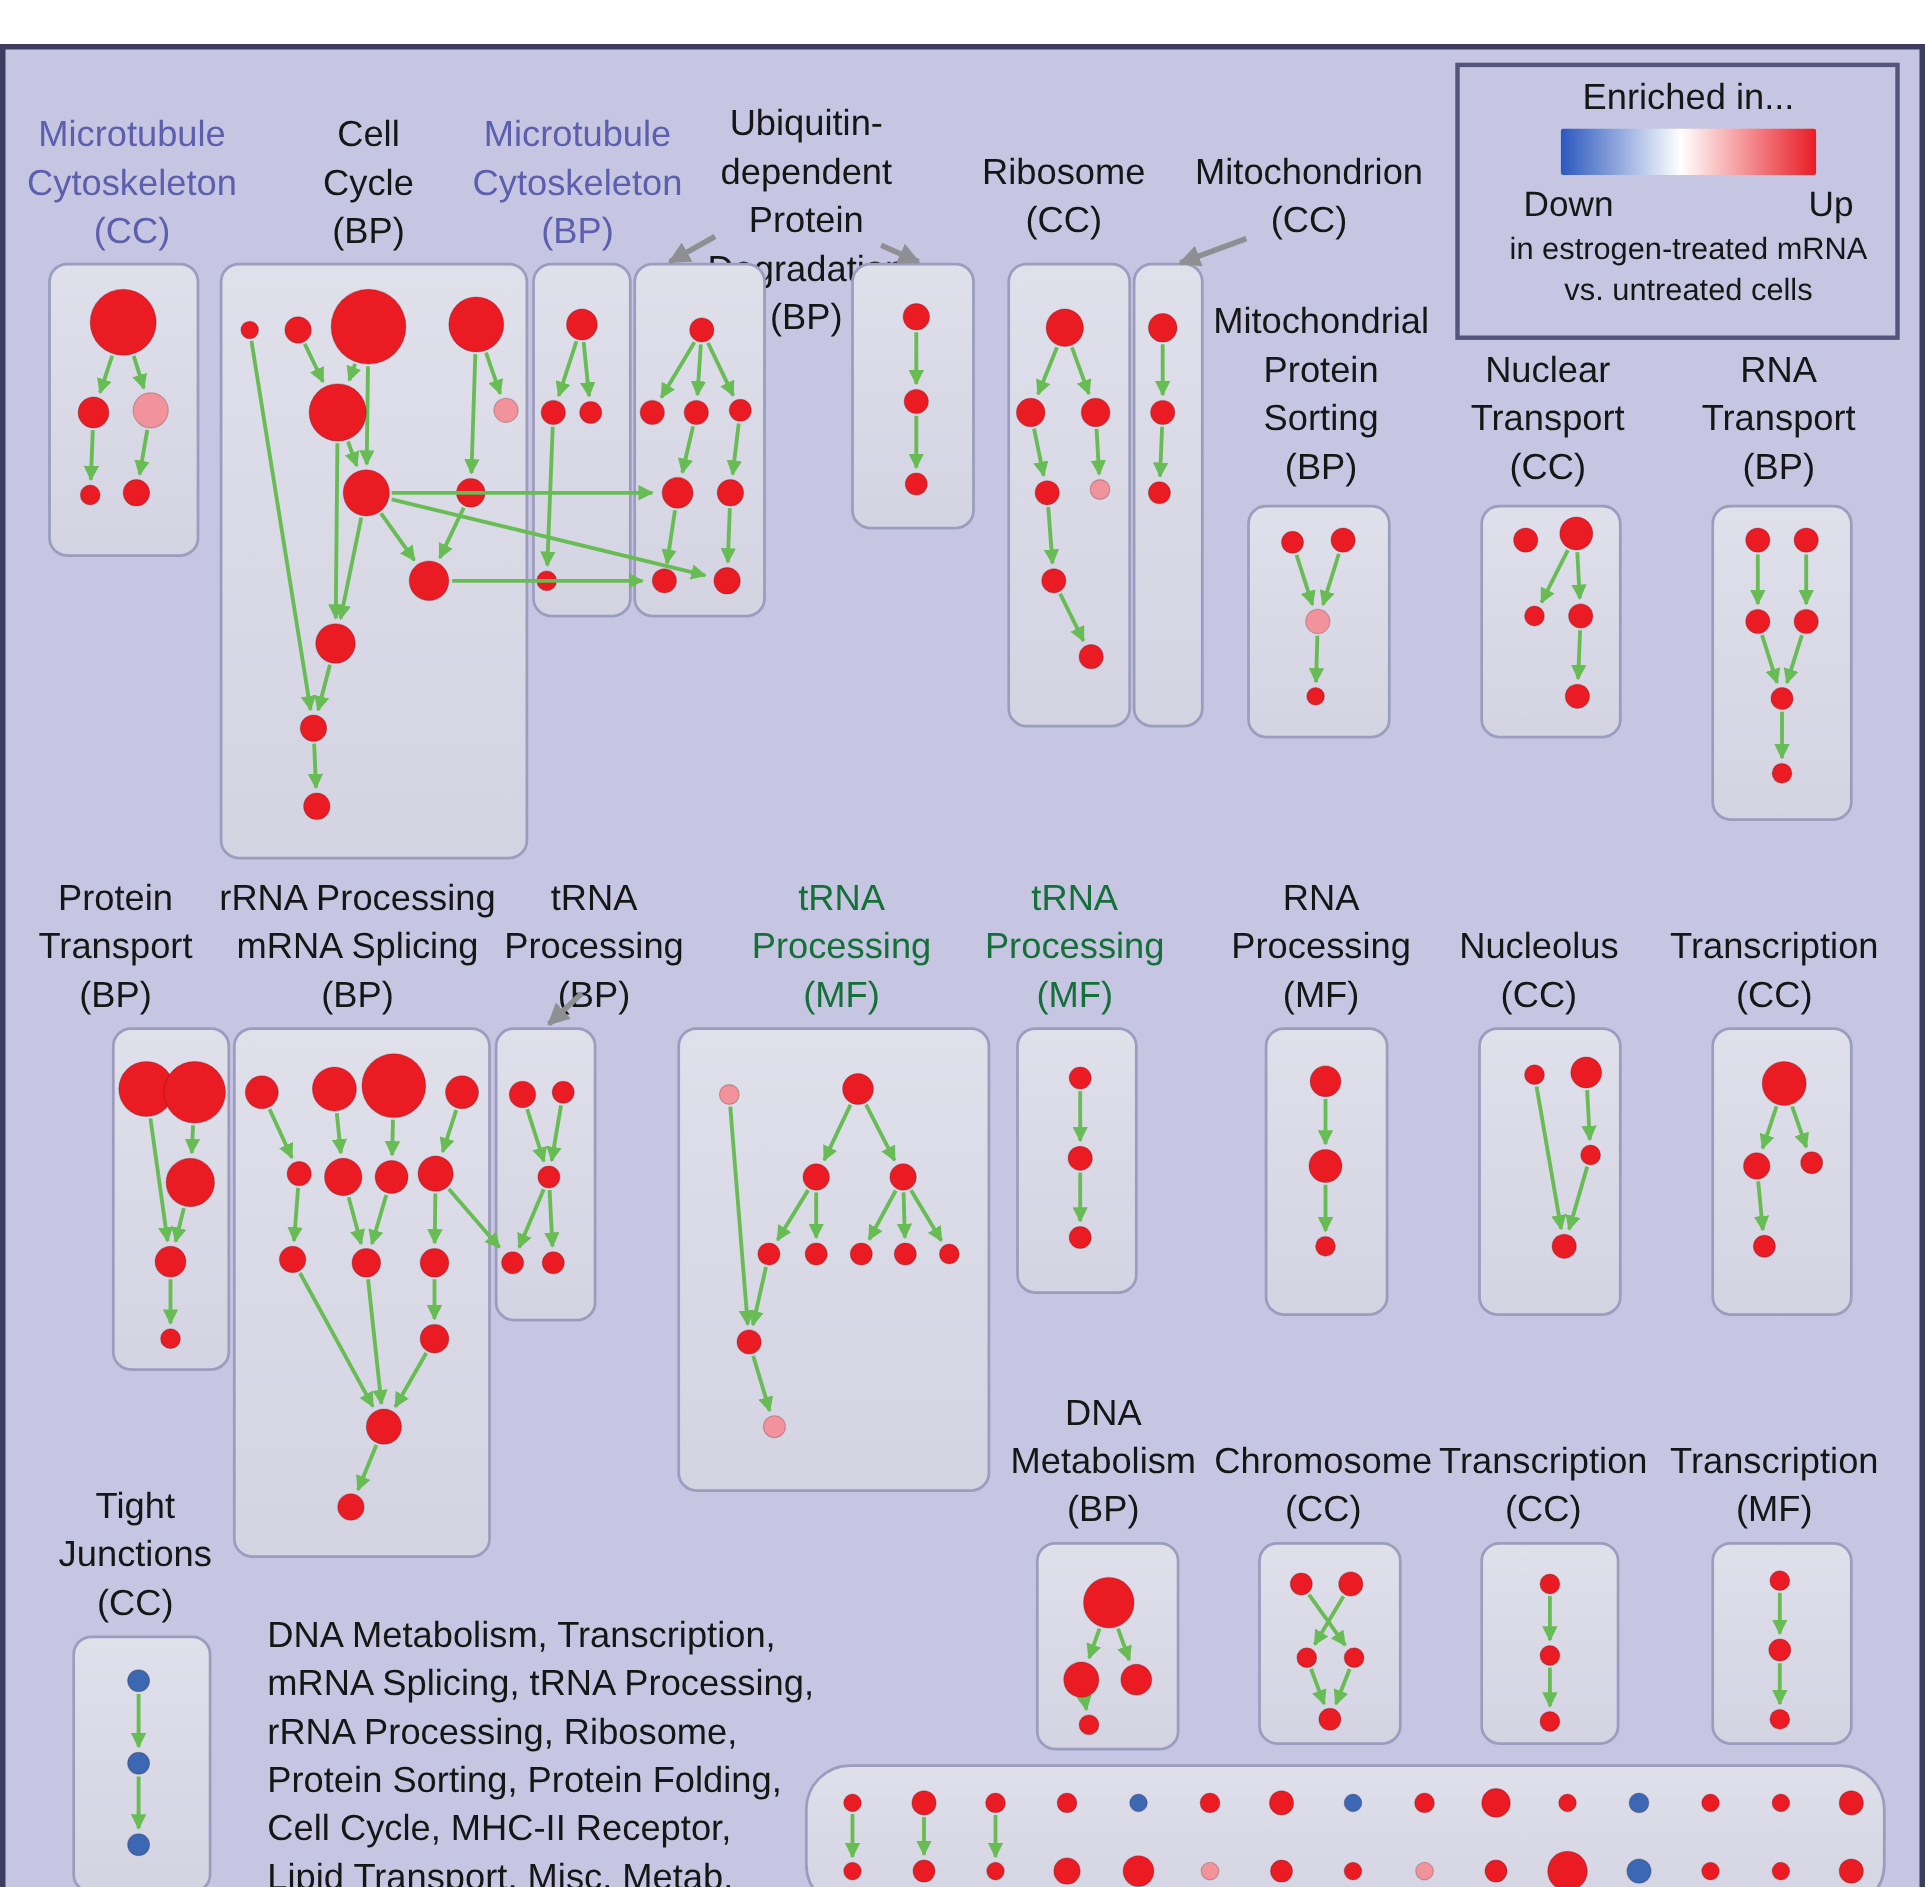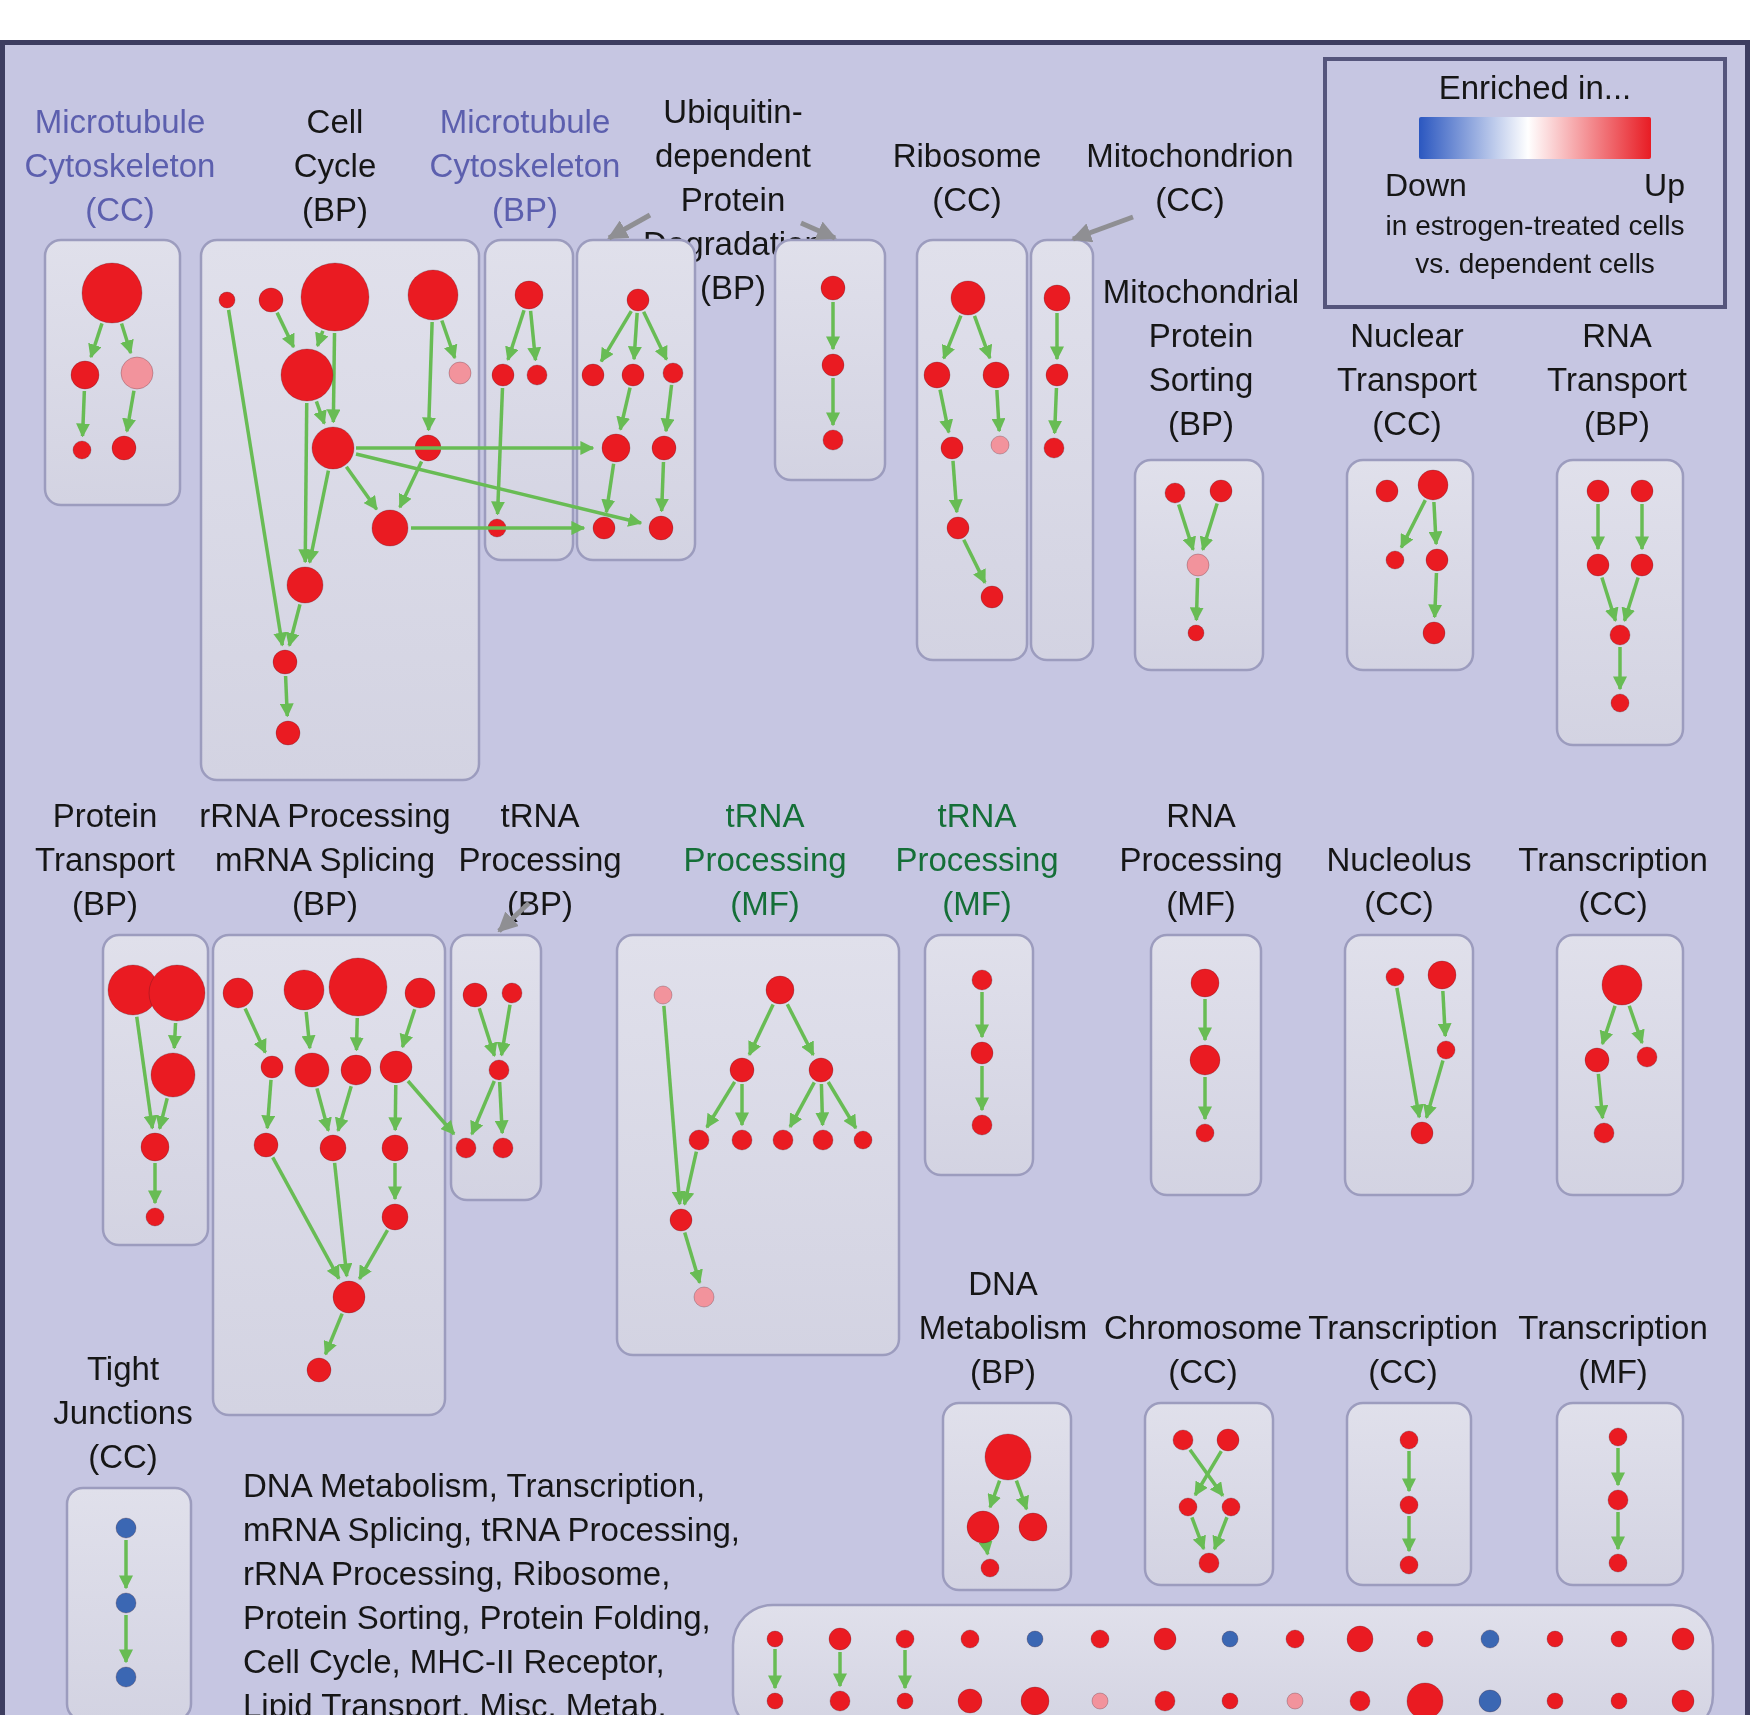--- a/index.html
+++ b/index.html
@@ -462,16 +462,16 @@
       <text x="238" y="1672" fill="#161616" font-size="33">Lipid Transport, Misc. Metab.</text>
     </svg>
 
   <div class="legend">
     <div class="legend-title">Enriched in...</div>
     <div class="legend-bar" id="legend-bar" style="background: linear-gradient(90deg, rgb(43, 87, 192) 0%, rgb(255, 255, 255) 47%, rgb(232, 28, 36) 100%);"></div>
     <div class="legend-updown">
       <span>Down</span>
       <span>Up</span>
     </div>
-    <div class="legend-caption">in estrogen-treated cells</div>
-    <div class="legend-caption">vs. dependent cells</div>
+    <div class="legend-caption">in estrogen-treated mRNA</div>
+    <div class="legend-caption">vs. untreated cells</div>
   </div>
 </div>
 
 </body></html>

